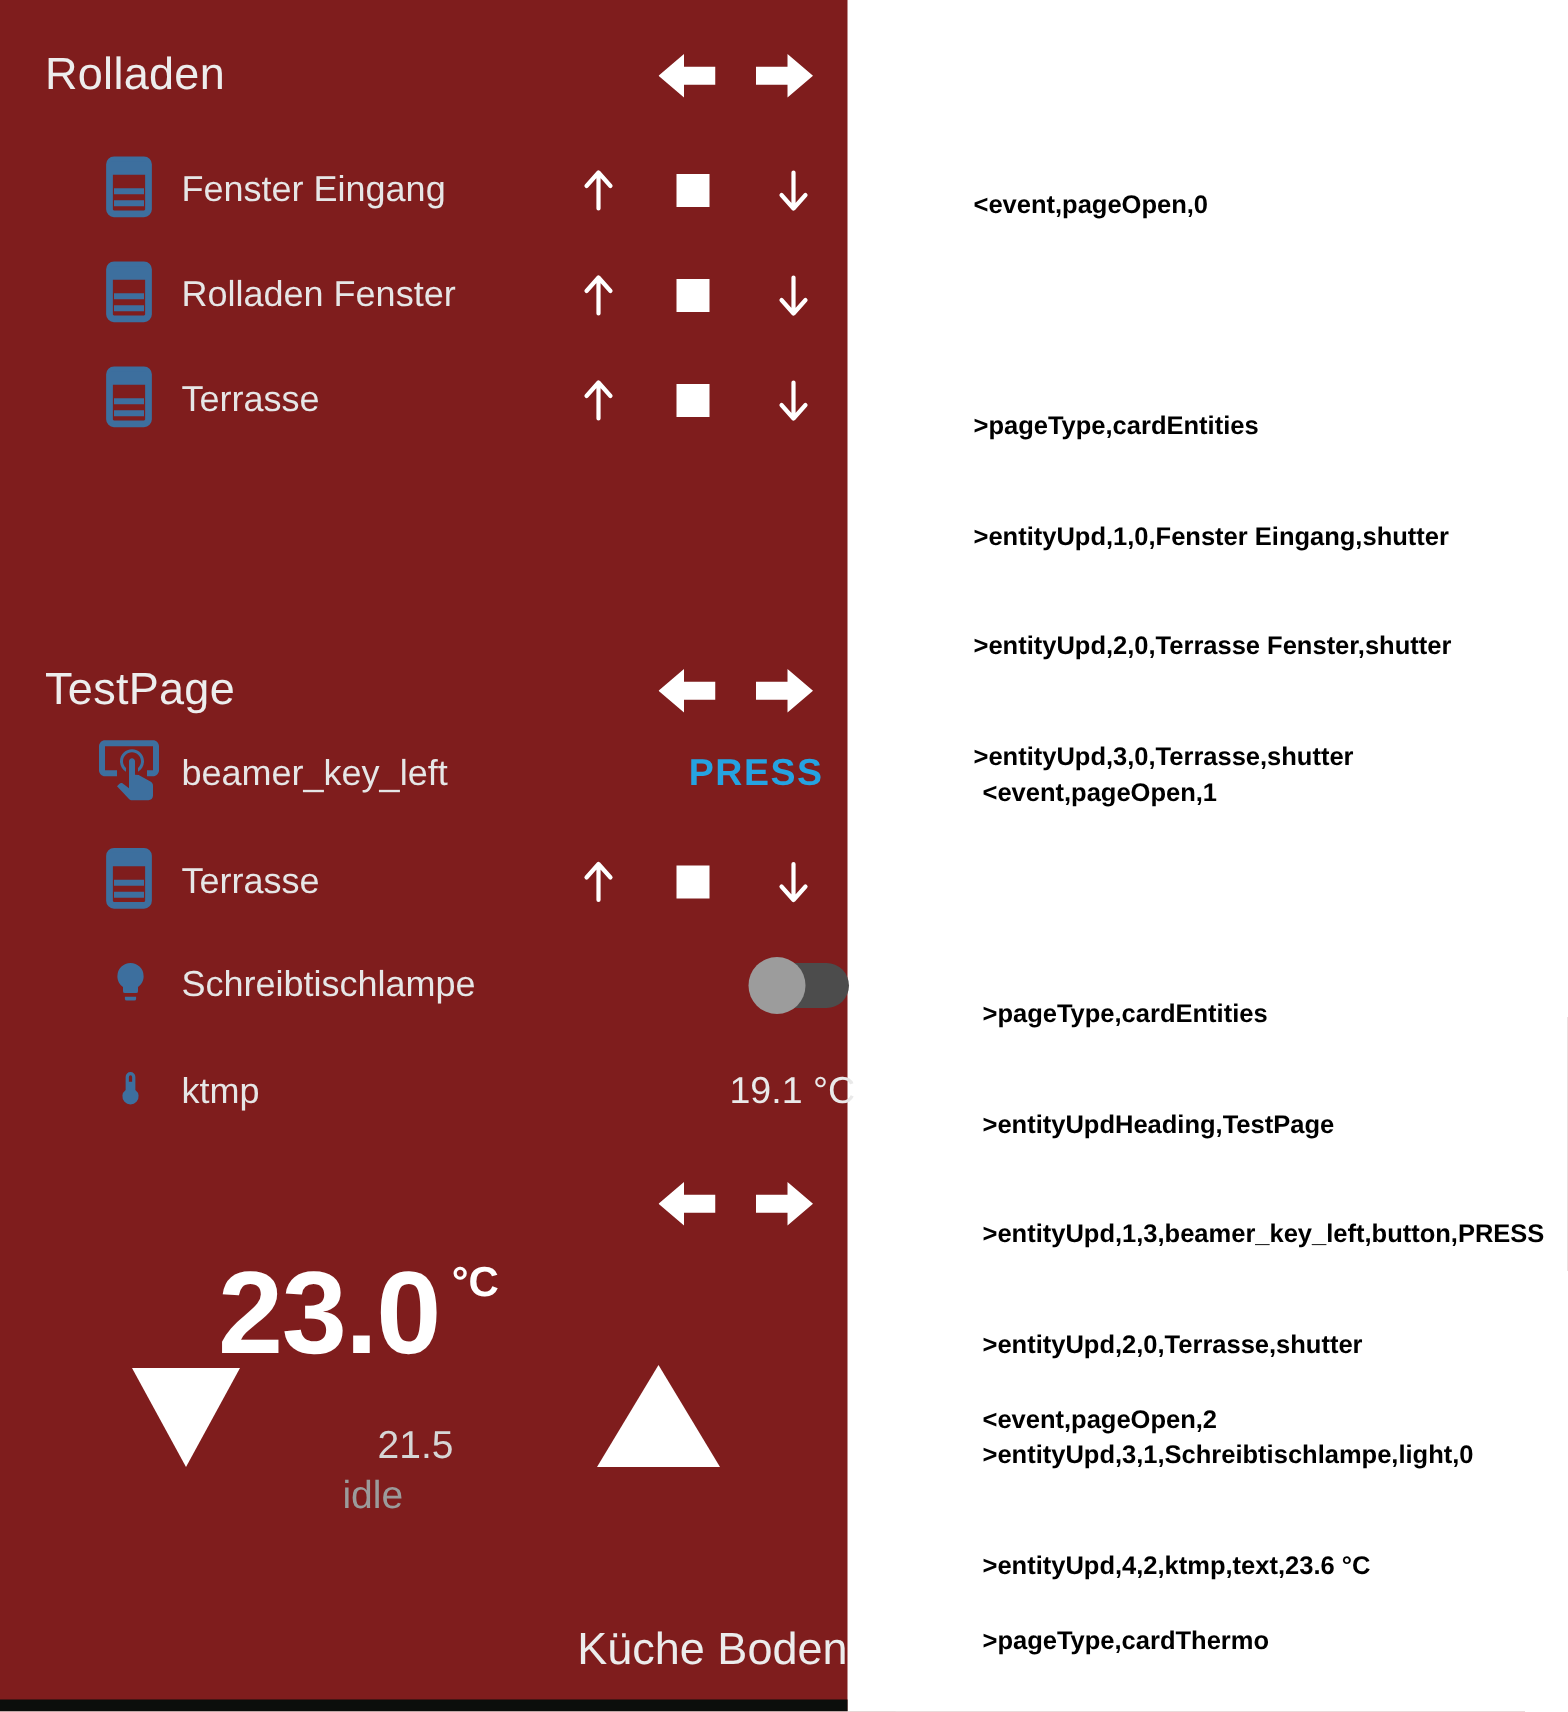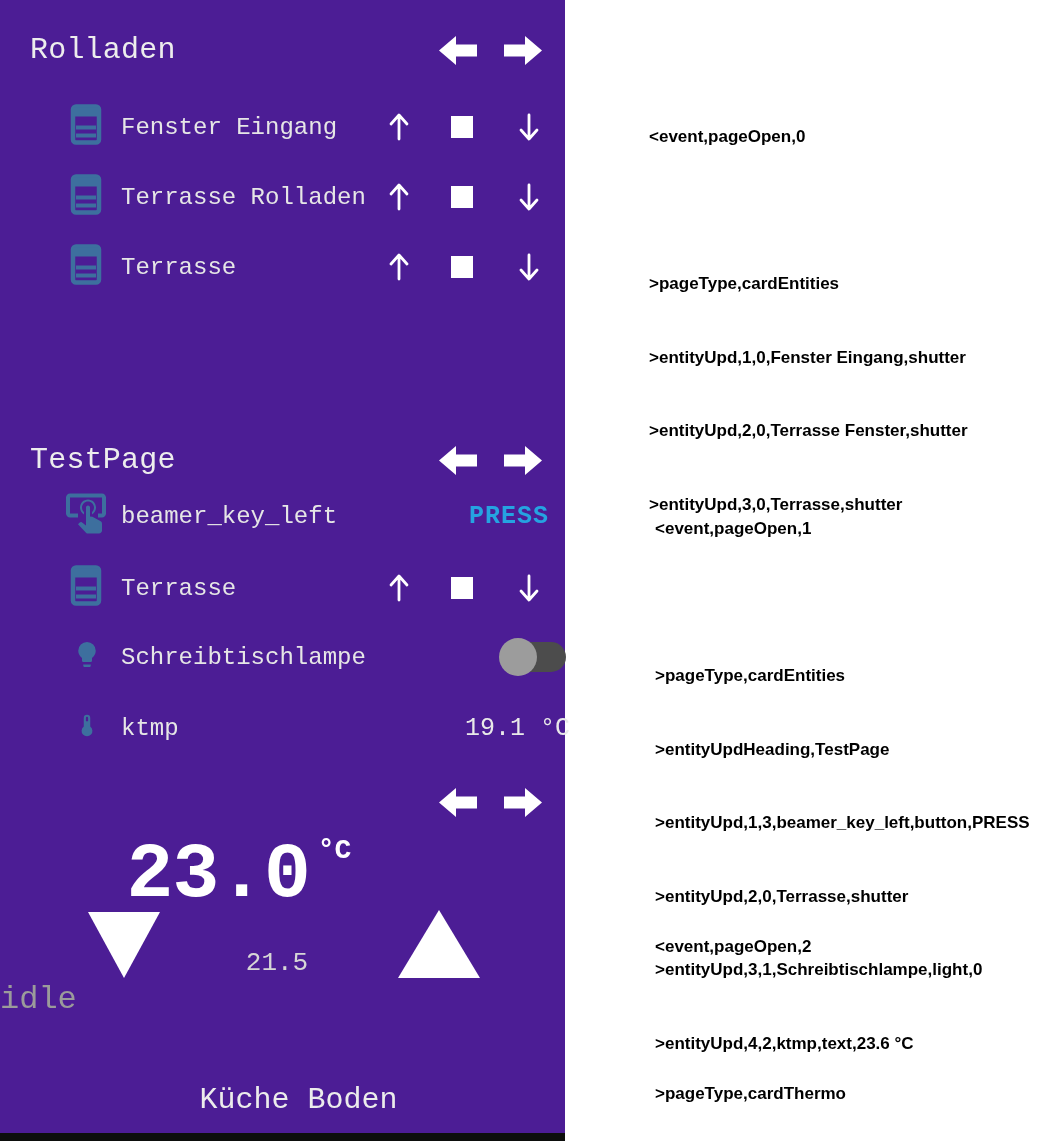--- a/index.html
+++ b/index.html
@@ -4,22 +4,21 @@
 <style>
   * { margin:0; padding:0; box-sizing:border-box; }
   html,body { background:#fff; }
   #screen {
     position:relative; width:1045px; height:1141px; overflow:hidden;
     font-family:"Liberation Sans", sans-serif; background:#ffffff;
   }
   
   .panel {
     position:absolute; left:0; top:0; width:565px; height:1141px;
-    background:#4c1d95;
-    font-family:Liberation Mono, monospace;
+    background:#7f1d1d;
   }
   .card { position:absolute; left:0; width:565px; }
   #card-0 { top:0; height:410px; }
   #card-1 { top:410px; height:360px; }
   #card-2 { top:770px; height:371px; }
 
   .card-header {
     position:absolute; top:24px; left:30px; right:23px; height:52px;
     display:flex; align-items:center; justify-content:space-between;
   }
@@ -73,22 +72,22 @@
     position:absolute; left:88px; top:142px; width:0; height:0; cursor:pointer;
     border-left:36px solid transparent; border-right:36px solid transparent;
     border-top:66px solid #ffffff;
   }
   .tri-up {
     position:absolute; left:398px; top:140px; width:0; height:0; cursor:pointer;
     border-left:41px solid transparent; border-right:41px solid transparent;
     border-bottom:68px solid #ffffff;
   }
   .thermo-set   { position:absolute; top:178px; left:0; width:554px; text-align:center; font-size:26px; color:#d6d6d6; }
-  .thermo-state { position:absolute; top:211px; left:0; width:497px; font-size:32px; color:#9b9b9b; }
-  .thermo-title { position:absolute; top:313px; left:16px; width:565px; text-align:center; font-size:30px; color:#ececec; }
+  .thermo-state { position:absolute; top:211px; left:0; width:497px; text-align:center; font-size:26px; color:#9b9b9b; }
+  .thermo-title { position:absolute; top:313px; left:0; width:565px; text-align:right; font-size:30px; color:#ececec; }
   .panel-bottom-edge { position:absolute; left:0; bottom:0; width:565px; height:8px; background:#0c0e0c; }
 
   
   .log { position:absolute; left:565px; top:0; width:480px; height:1141px; background:#ffffff;margin-left:32px; }
   .log-block {
     position:absolute; font-size:17px; font-weight:700; color:#000000;
     line-height:24.5px; white-space:pre;
   }
   #log-block-0 { left:52px; top:76px; }
   #log-block-1 { left:58px; top:468px; }
@@ -144,21 +143,21 @@
 
       <div class="entity-row" style="top:162px">
         <span class="entity-icon icon-shutter">
           <svg width="32" height="42" viewBox="0 0 32 42">
               <rect x="3" y="3" width="26" height="36" rx="3" fill="none" stroke="#3d6f9e" stroke-width="4.5"></rect>
               <rect x="4" y="4" width="24" height="9" fill="#3d6f9e"></rect>
               <line x1="6" y1="24" x2="26" y2="24" stroke="#3d6f9e" stroke-width="4"></line>
               <line x1="6" y1="32" x2="26" y2="32" stroke="#3d6f9e" stroke-width="4"></line>
             </svg>
         </span>
-        <span class="entity-label">Terrasse Rolladen</span>
+        <span class="entity-label">Rolladen Fenster</span>
         <span class="ctrl-up">
             <svg width="26" height="30" viewBox="0 0 26 30">
               <path d="M13 27 V4 M5 12 L13 3 L21 12" stroke="#fff" stroke-width="2.8" fill="none" stroke-linecap="round" stroke-linejoin="round"></path>
             </svg>
           </span>
         <span class="ctrl-stop"></span>
         <span class="ctrl-down">
             <svg width="26" height="30" viewBox="0 0 26 30">
               <path d="M13 3 V26 M5 18 L13 27 L21 18" stroke="#fff" stroke-width="2.8" fill="none" stroke-linecap="round" stroke-linejoin="round"></path>
             </svg>

